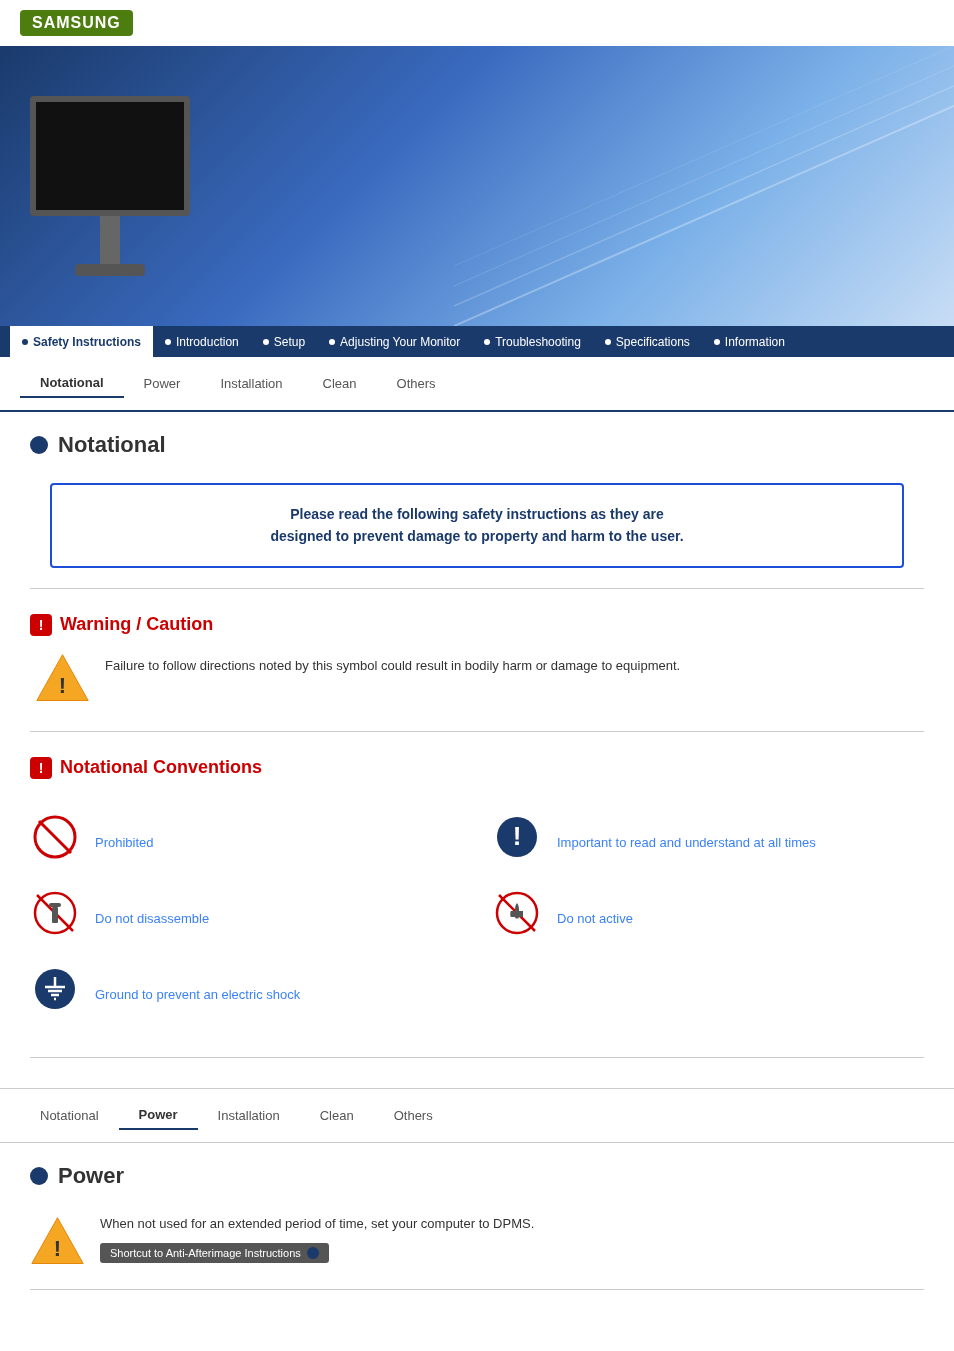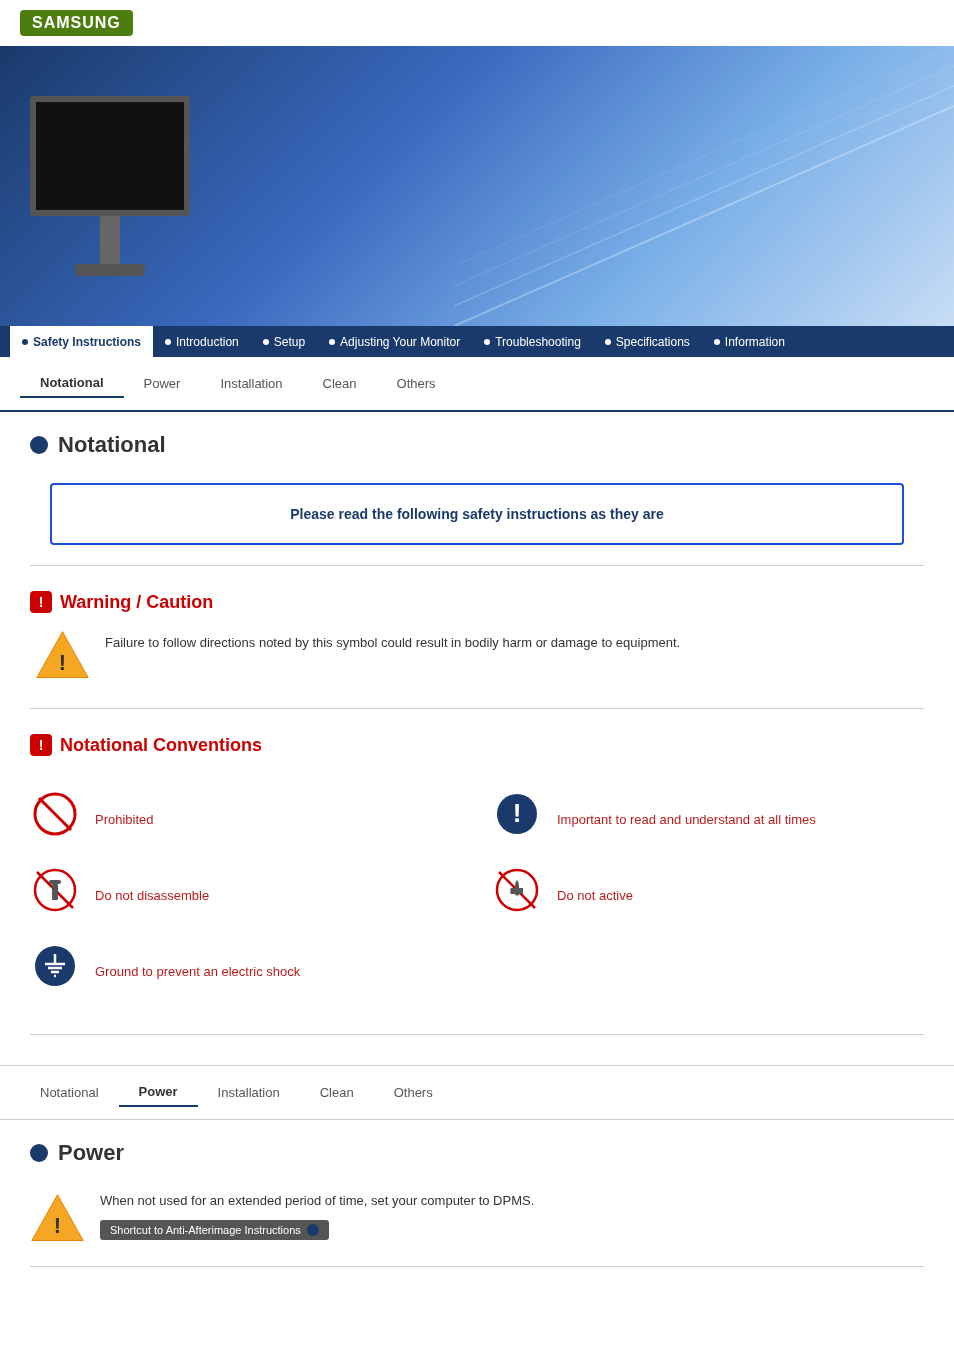--- a/index.html
+++ b/index.html
@@ -253,21 +253,21 @@
       width: 50px;
       height: 50px;
       flex-shrink: 0;
       display: flex;
       align-items: center;
       justify-content: center;
     }
 
     .convention-text {
       font-size: 13px;
-      color: #b91c1c;
+      color: #3b82f6;
       margin-top: 11px;
     }
 
     
     .bottom-sub-nav {
       display: flex;
       align-items: center;
       padding: 12px 20px;
       border-top: 1px solid #ccc;
       border-bottom: 1px solid #ccc;
@@ -369,20 +369,21 @@
 
 <div class="content">
 
   <div class="section-title">
     <span class="blue-dot"></span>
     <span>Notational</span>
   </div>
 
   <div class="info-box">
     <div>Please read the following safety instructions as they are</div>
+    <div>designed to prevent damage to property and harm to the user.</div>
   </div>
 
   <hr class="divider">
 
   <div class="warning-section">
     <div class="warning-title">
       <div class="exclamation-badge">!</div>
       <span>Warning / Caution</span>
     </div>
     <div class="warning-content">

